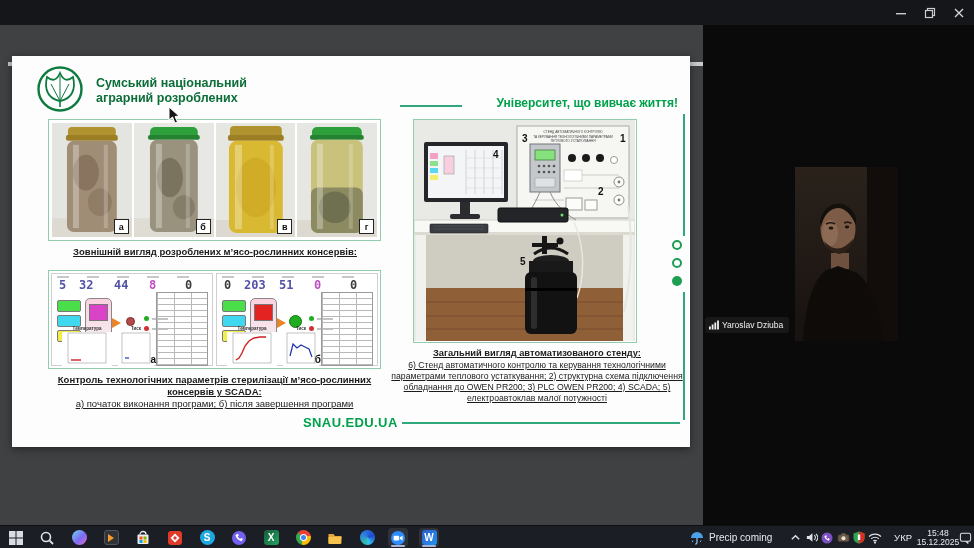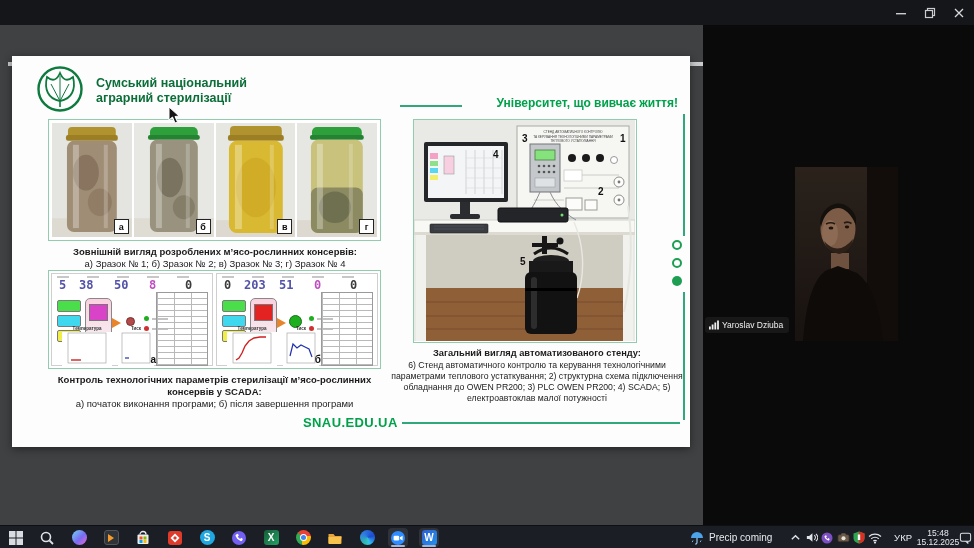--- a/index.html
+++ b/index.html
@@ -21,21 +21,21 @@
   #slogan{top:40px;right:12px;font-size:12px;font-weight:bold;color:#00a14b;}
   .gline{background:#2fa87c;height:2px;}
 
   
   .fig{border:1.5px solid #92ccae;background:#fff;box-sizing:border-box;}
   #fig-jars{left:36px;top:63px;width:333px;height:122px;display:flex;gap:2px;padding:3px;}
   .jar-cell{position:relative;flex:1;background:#e6e7e2;overflow:hidden;}
   .jar-label{position:absolute;right:3px;bottom:3px;width:13px;height:13px;background:#fff;border:1px solid #222;
              font-size:9px;font-weight:bold;color:#111;display:flex;align-items:center;justify-content:center;}
 
-  .caption{color:#1b1b1b;text-align:center;line-height:1.28;}
+  .caption{color:#1b1b1b;text-align:center;line-height:1.28;text-decoration:underline;}
   .cap-b{font-weight:bold;font-size:9.5px;}
   .cap-n{font-size:9.5px;}
   #caption-jars{left:20px;top:190px;width:366px;}
   #caption-scada{left:30px;top:318px;width:345px;}
   #caption-stand{left:379px;top:292px;width:292px;font-size:8.7px;}
   #caption-stand .cap-b{font-size:9.3px;}
 
   
   #fig-scada{left:36px;top:214px;width:333px;height:99px;display:flex;gap:3px;padding:2px;}
   .scada-panel{position:relative;flex:1;background:#fff;border:1px solid #cfcfcf;}
@@ -133,21 +133,21 @@
       <div class="abs" style="left:24px;top:9px;">
         <svg width="48" height="48" viewBox="0 0 48 48">
           <circle cx="24" cy="24" r="21.5" fill="none" stroke="#0d7a3e" stroke-width="2.4"></circle>
           <path d="M24 36 C12 34 8 24 11 12 C17 17 21 15 24 8 C27 15 31 17 37 12 C40 24 36 34 24 36 Z" fill="#ffffff" stroke="#0d7a3e" stroke-width="1.8"></path>
           <path d="M24 36 L15 19 M24 36 L24 11 M24 36 L33 19" stroke="#0d7a3e" stroke-width="1"></path>
           <path d="M24 36 L24 42" stroke="#0d7a3e" stroke-width="1.6"></path>
         </svg>
       </div>
       <div id="uni-title" class="abs">
         <div>Сумський національний</div>
-        <div>аграрний стерилізації</div>
+        <div>аграрний розроблених</div>
       </div>
       <div class="gline abs" style="left:388px;top:49px;width:62px;"></div>
       <div id="slogan" class="abs">Університет, що вивчає життя!</div>
 
       <div id="fig-jars" class="fig abs">
 
         <div class="jar-cell">
           <svg width="100%" height="100%" viewBox="0 0 80 115" preserveAspectRatio="none">
             <rect x="0" y="0" width="80" height="115" fill="#e4e5e0"></rect>
               <rect x="0" y="96" width="80" height="19" fill="#dddad2"></rect>
@@ -202,30 +202,29 @@
             <ellipse cx="38" cy="85" rx="16" ry="16" fill="#5f6247" opacity=".65"></ellipse>
             <rect x="20" y="21" width="6" height="86" fill="#ffffff" opacity=".3"></rect>
               <rect x="52" y="21" width="4" height="86" fill="#ffffff" opacity=".2"></rect>
           </svg>
           <span class="jar-label">г</span>
         </div>
       </div>
 
       <div id="caption-jars" class="caption abs">
         <div class="cap-b">Зовнішній вигляд розроблених м’ясо-рослинних консервів:</div>
-        <div class="cap-n">а) Зразок № 1; б) Зразок № 2; в) Зразок № 3; г) Зразок № 4</div>
       </div>
 
       <div id="fig-scada" class="fig abs">
 
         <div class="scada-panel pa">
           <div class="sc-hbars"></div>
           <span class="ro c1 r0">5</span>
-          <span class="ro c1 r1">38</span>
-          <span class="ro c1 r2">50</span>
+          <span class="ro c1 r1">32</span>
+          <span class="ro c1 r2">44</span>
           <span class="ro c2 r3">8</span>
           <span class="ro c3 r4">0</span>
           <div class="sc-btn g"></div>
           <div class="sc-btn c"></div>
           <div class="sc-btn y"></div>
           <div class="sc-vessel">
               <div class="sc-core"></div>
             </div>
           <div class="sc-arrow"></div>
           <div class="sc-ind"></div>

